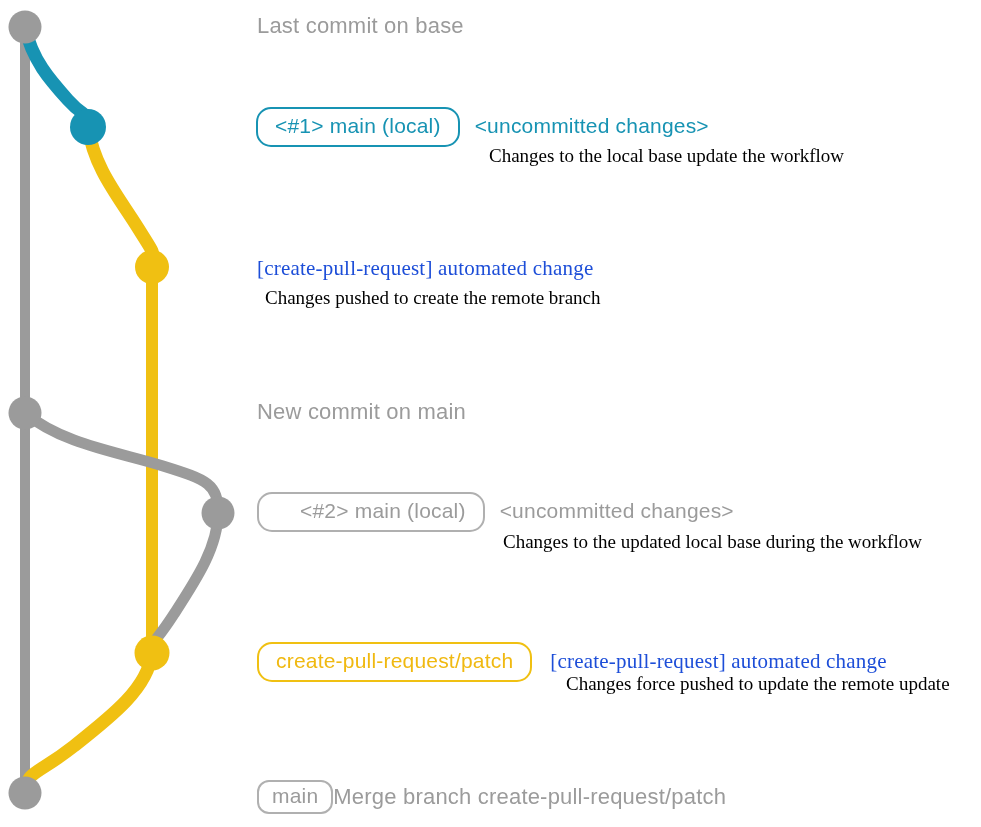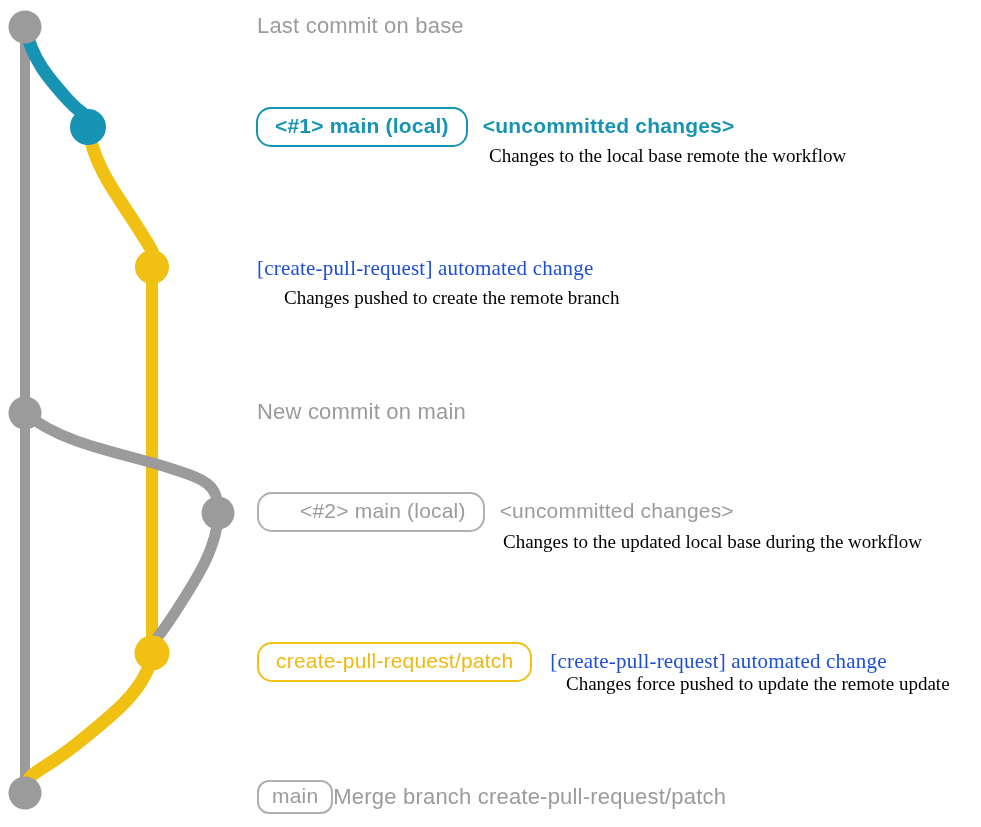--- a/index.html
+++ b/index.html
@@ -86,28 +86,28 @@
     <circle cx="88" cy="127" r="18" fill="#1793b3"></circle>
     <circle cx="152" cy="267" r="17" fill="#f0c012"></circle>
     <circle cx="25" cy="413" r="16.5" fill="#9b9b9b"></circle>
     <circle cx="218" cy="513" r="16.5" fill="#9b9b9b"></circle>
     <circle cx="152" cy="653" r="17.5" fill="#f0c012"></circle>
     <circle cx="25" cy="793" r="16.5" fill="#9b9b9b"></circle>
   </svg>
 
   <div class="abs gray-heading" style="left:257px; top:13px;">Last commit on base</div>
 
-  <div class="abs row" style="left:256px; top:107px;font-weight:bold;">
+  <div class="abs row" style="left:256px; top:107px;">
     <span class="badge blue-badge">&lt;#1&gt; main (local)</span>
     <span class="heading blue-text" style="margin-left:15px; margin-top:7px;">&lt;uncommitted changes&gt;</span>
   </div>
-  <div class="abs serif-desc" style="left:489px; top:145px;">Changes to the local base remote the workflow</div>
+  <div class="abs serif-desc" style="left:489px; top:145px;">Changes to the local base update the workflow</div>
 
   <div class="abs heading yellow-text" style="left:257px; top:256px;">[create-pull-request] automated change</div>
-  <div class="abs serif-desc" style="left:284px; top:287px;text-align:right;">Changes pushed to create the remote branch</div>
+  <div class="abs serif-desc" style="left:265px; top:287px;text-align:right;">Changes pushed to create the remote branch</div>
 
   <div class="abs gray-heading" style="left:257px; top:399px;">New commit on main</div>
 
   <div class="abs row" style="left:257px; top:492px;">
     <span class="badge gray-badge">&lt;#2&gt; main (local)</span>
     <span class="heading" style="margin-left:15px; margin-top:7px; color:#9b9b9b;">&lt;uncommitted changes&gt;</span>
   </div>
   <div class="abs serif-desc" style="left:503px; top:531px;">Changes to the updated local base during the workflow</div>
 
   <div class="abs row" style="left:257px; top:635px;margin-top:7px;">

